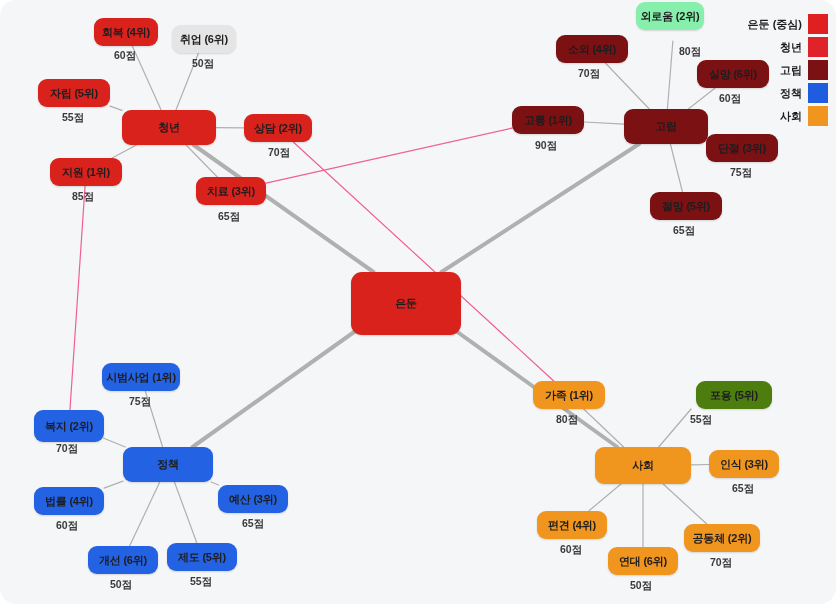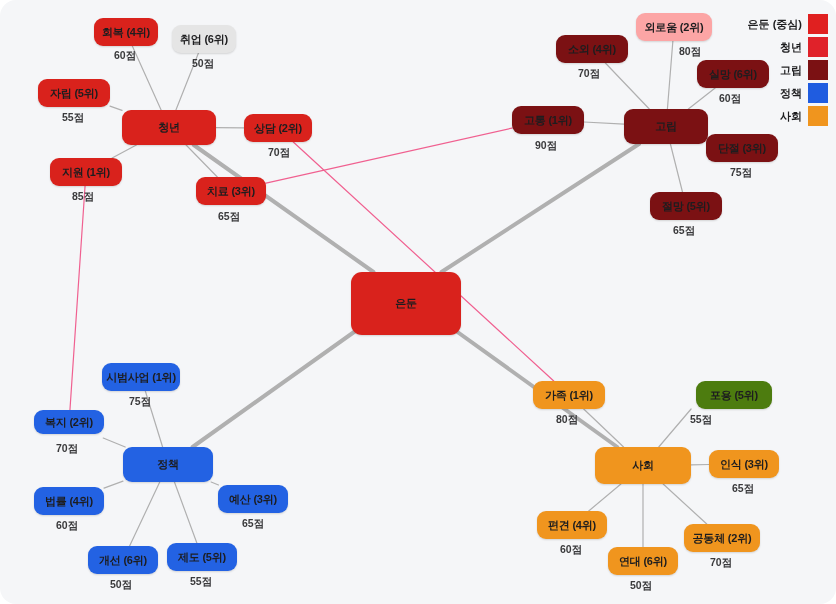--- a/index.html
+++ b/index.html
@@ -131,36 +131,36 @@
       <div class="score" style="left: 192px; top: 57px;">50점</div>
       <div class="node sat" style="left: 38px; top: 79px; width: 72px; height: 28px; background: rgb(217, 34, 28);">자립 (5위)</div>
       <div class="score" style="left: 62px; top: 111px;">55점</div>
       <div class="node sat" style="left: 244px; top: 114px; width: 68px; height: 28px; background: rgb(217, 34, 28);">상담 (2위)</div>
       <div class="score" style="left: 268px; top: 146px;">70점</div>
       <div class="node sat" style="left: 50px; top: 158px; width: 72px; height: 28px; background: rgb(217, 34, 28);">지원 (1위)</div>
       <div class="score" style="left: 72px; top: 190px;">85점</div>
       <div class="node sat" style="left: 196px; top: 177px; width: 70px; height: 28px; background: rgb(217, 34, 28);">치료 (3위)</div>
       <div class="score" style="left: 218px; top: 210px;">65점</div>
       <div class="node hub" style="left: 624px; top: 109px; width: 84px; height: 35px; background: rgb(123, 17, 19);">고립</div>
-      <div class="node sat" style="left: 636px; top: 13px; width: 76px; height: 28px; background: #fca5a5;">외로움 (2위)</div>
+      <div class="node sat" style="left: 636px; top: 2px; width: 68px; height: 28px; background: #86efac;">외로움 (2위)</div>
       <div class="score" style="left: 679px; top: 45px;">80점</div>
       <div class="node sat" style="left: 556px; top: 35px; width: 72px; height: 28px; background: rgb(123, 17, 19);">소외 (4위)</div>
       <div class="score" style="left: 578px; top: 67px;">70점</div>
       <div class="node sat" style="left: 697px; top: 60px; width: 72px; height: 28px; background: rgb(123, 17, 19);">실망 (6위)</div>
       <div class="score" style="left: 719px; top: 92px;">60점</div>
       <div class="node sat" style="left: 512px; top: 106px; width: 72px; height: 28px; background: rgb(123, 17, 19);">고통 (1위)</div>
       <div class="score" style="left: 535px; top: 139px;">90점</div>
       <div class="node sat" style="left: 706px; top: 134px; width: 72px; height: 28px; background: rgb(123, 17, 19);">단절 (3위)</div>
       <div class="score" style="left: 730px; top: 166px;">75점</div>
       <div class="node sat" style="left: 650px; top: 192px; width: 72px; height: 28px; background: rgb(123, 17, 19);">절망 (5위)</div>
       <div class="score" style="left: 673px; top: 224px;">65점</div>
       <div class="node hub" style="left: 123px; top: 447px; width: 90px; height: 35px; background: rgb(35, 98, 227);">정책</div>
       <div class="node sat" style="left: 102px; top: 363px; width: 78px; height: 28px; background: rgb(35, 98, 227);">시범사업 (1위)</div>
       <div class="score" style="left: 129px; top: 395px;">75점</div>
-      <div class="node sat" style="left: 34px; top: 410px; width: 70px; height: 24px; background: rgb(35, 98, 227);">복지 (2위)</div>
+      <div class="node sat" style="left: 34px; top: 410px; width: 70px; height: 32px; background: rgb(35, 98, 227);">복지 (2위)</div>
       <div class="score" style="left: 56px; top: 442px;">70점</div>
       <div class="node sat" style="left: 218px; top: 485px; width: 70px; height: 28px; background: rgb(35, 98, 227);">예산 (3위)</div>
       <div class="score" style="left: 242px; top: 517px;">65점</div>
       <div class="node sat" style="left: 34px; top: 487px; width: 70px; height: 28px; background: rgb(35, 98, 227);">법률 (4위)</div>
       <div class="score" style="left: 56px; top: 519px;">60점</div>
       <div class="node sat" style="left: 167px; top: 543px; width: 70px; height: 28px; background: rgb(35, 98, 227);">제도 (5위)</div>
       <div class="score" style="left: 190px; top: 575px;">55점</div>
       <div class="node sat" style="left: 88px; top: 546px; width: 70px; height: 28px; background: rgb(35, 98, 227);">개선 (6위)</div>
       <div class="score" style="left: 110px; top: 578px;">50점</div>
       <div class="node hub" style="left: 595px; top: 447px; width: 96px; height: 37px; background: rgb(240, 149, 30);">사회</div>

